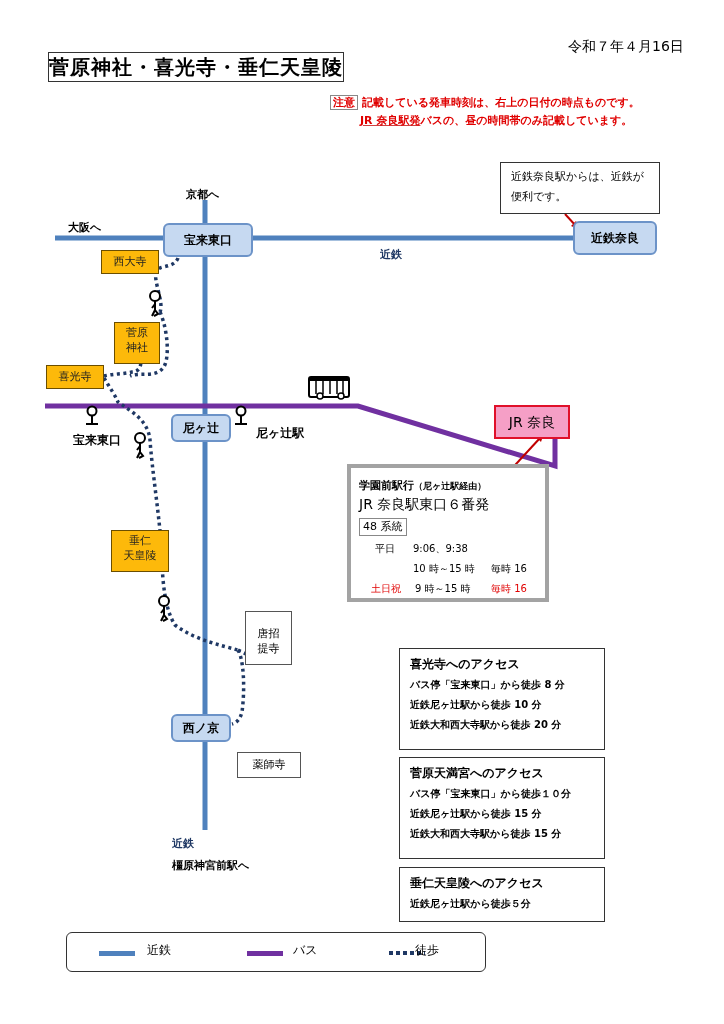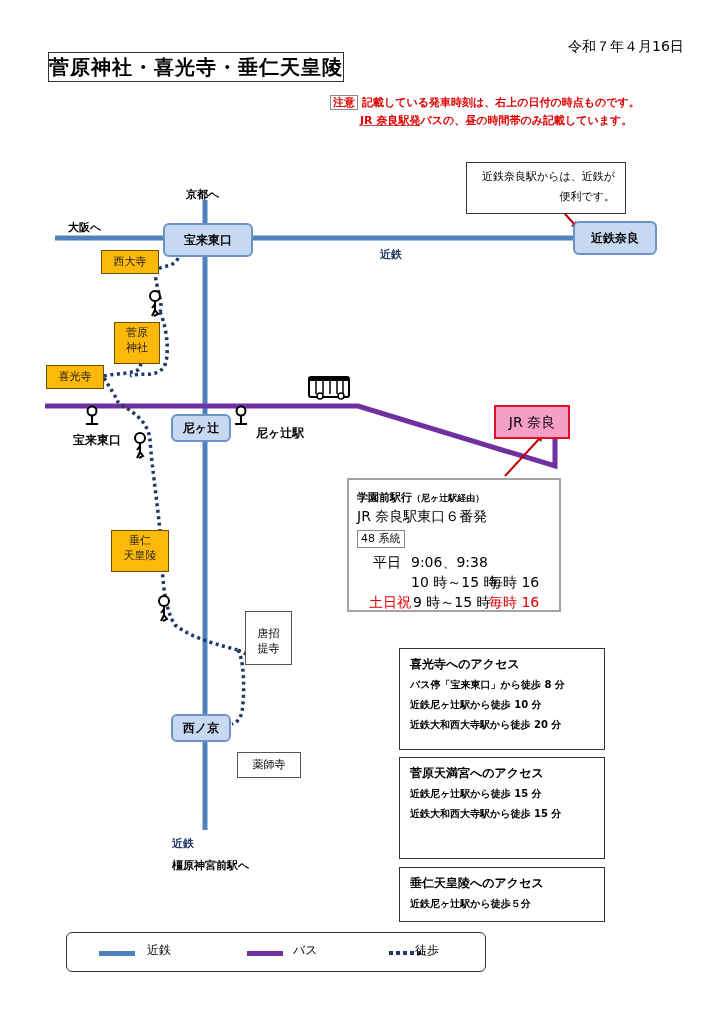--- a/index.html
+++ b/index.html
@@ -15,26 +15,26 @@
   #notice .ul { text-decoration:underline; text-decoration-color:#d04040; }
   svg#map { position:absolute; left:0; top:0; }
   .lbl { font-size:11px; font-weight:bold; white-space:nowrap; }
   .station { background:#c6d9f1; border:2px solid #6c93c8; border-radius:6px;
              font-weight:bold; font-size:12px; text-align:center; }
   .poi-y { background:#fdb90a; border:1px solid #6b4e00; font-size:11px; text-align:center; line-height:15px; color:#222; }
   .poi-w { background:#fff; border:1px solid #555; font-size:11px; text-align:center; line-height:15px; }
   .callout { background:#fff; border:1px solid #333; font-size:11px; line-height:20px; padding:4px 10px; }
   #jrnara { left:476px; top:405px; width:72px; height:30px; background:#f59fc6; border:2px solid #e0102a;
             font-size:14px; text-align:center; line-height:30px;margin-left:18px; }
-  #timetable { left:347px; top:478px; width:194px; height:130px; border:2px solid #a3a3a3; background:#fff; font-size:11px;padding-left:16px; }
+  #timetable { left:347px; top:464px; width:194px; height:130px; border:4px solid #a3a3a3; background:#fff; font-size:11px; }
   #timetable .hd1 { position:absolute; left:8px; top:10px; font-weight:bold; font-size:11px; }
   #timetable .hd1 small { font-size:9px; font-weight:bold; }
   #timetable .hd2 { position:absolute; left:8px; top:28px; font-size:14px; }
   #timetable .sys { position:absolute; left:8px; top:50px; border:1px solid #888; padding:0 3px; font-size:11px; line-height:16px; }
-  #timetable .row { position:absolute; font-size:14px; }
+  #timetable .row { position:absolute; font-size:10px; }
   .red { color:#e00000; }
   .access { border:1px solid #333; background:#fff; padding:4px 10px; }
   .access .h { font-weight:bold; font-size:12px; line-height:22px; }
   .access .r { font-size:10px; font-weight:bold; line-height:20px; }
   #legend { left:66px; top:932px; width:418px; height:38px; border:1px solid #333; border-radius:6px; background:#fff; }
   #legend .sw { position:absolute; top:18px; height:5px; width:36px; }
   #legend .t { position:absolute; top:9px; font-size:12px; }
 </style>
 </head>
 <body>
@@ -130,21 +130,21 @@
 
 <div class="abs poi-w" style="left:245px;top:611px;width:45px;height:38px;padding-top:14px;">
   <div>唐招</div>
   <div>提寺</div>
 </div>
 <div class="abs poi-w" style="left:237px;top:752px;width:62px;height:24px;line-height:24px;">薬師寺</div>
 
 <div class="abs lbl" style="left:73px;top:432px;font-size:12px;">宝来東口</div>
 <div class="abs lbl" style="left:256px;top:425px;font-size:12px;">尼ヶ辻駅</div>
 
-<div class="abs callout" style="left:466px;top:162px;width:138px;height:42px;text-align:right;">
+<div class="abs callout" style="left:500px;top:162px;width:138px;height:42px;">
   <div>近鉄奈良駅からは、近鉄が</div>
   <div>便利です。</div>
 </div>
 
 <div id="timetable" class="abs">
   <div class="hd1"><span>学園前駅行</span><small>（尼ヶ辻駅経由）</small></div>
   <div class="hd2">JR 奈良駅東口６番発</div>
   <div class="sys">48 系統</div>
   <div class="row" style="left:24px;top:74px;">平日</div>
   <div class="row" style="left:62px;top:74px;">9:06、9:38</div>
@@ -156,20 +156,21 @@
 </div>
 
 <div class="abs access" style="left:399px;top:648px;width:184px;height:92px;">
   <div class="h">喜光寺へのアクセス</div>
   <div class="r">バス停「宝来東口」から徒歩 8 分</div>
   <div class="r">近鉄尼ヶ辻駅から徒歩 10 分</div>
   <div class="r">近鉄大和西大寺駅から徒歩 20 分</div>
 </div>
 <div class="abs access" style="left:399px;top:757px;width:184px;height:92px;">
   <div class="h">菅原天満宮へのアクセス</div>
+  <div class="r">バス停「宝来東口」から徒歩１０分</div>
   <div class="r">近鉄尼ヶ辻駅から徒歩 15 分</div>
   <div class="r">近鉄大和西大寺駅から徒歩 15 分</div>
 </div>
 <div class="abs access" style="left:399px;top:867px;width:184px;height:45px;">
   <div class="h">垂仁天皇陵へのアクセス</div>
   <div class="r">近鉄尼ヶ辻駅から徒歩５分</div>
 </div>
 
 <div id="legend" class="abs">
   <div class="sw" style="left:32px;background:#4f81bd;"></div>

